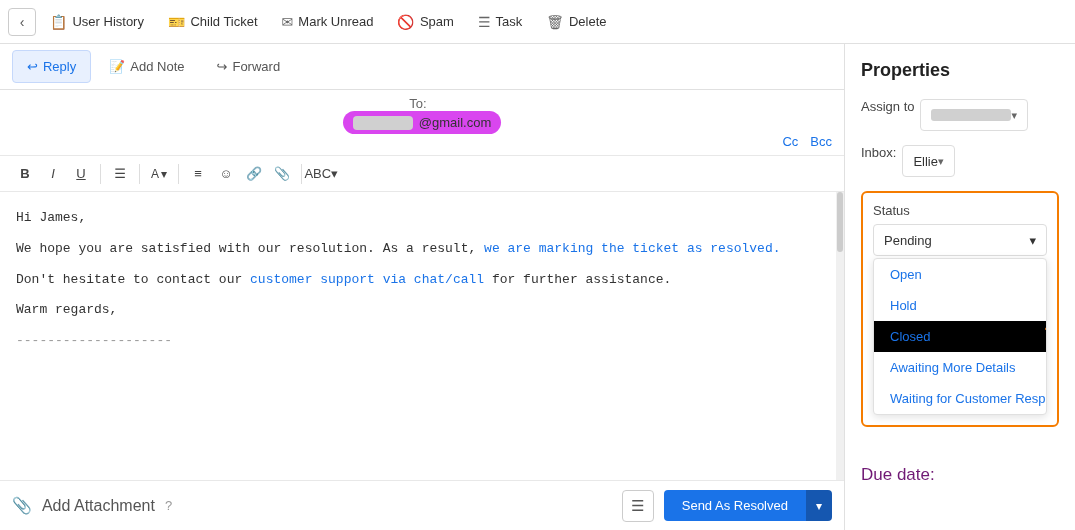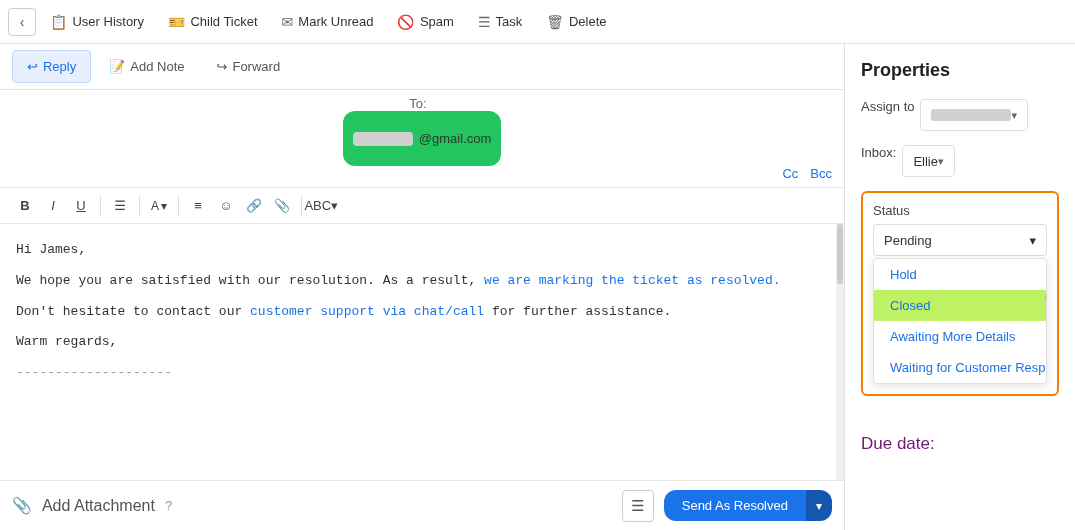--- a/index.html
+++ b/index.html
@@ -46,21 +46,21 @@
     .tab-icon { font-size: 13px; }
 
     
     .to-field {
       display: flex; align-items: center; padding: 6px 12px; border-bottom: 1px solid #e8e8e8;
       min-height: 36px;
       flex-direction: column;
     }
     .to-label { color: #666; margin-right: 8px; font-size: 13px; }
     .to-email-chip {
-      background: #22c55e; border-radius: 12px; padding: 20px 10px; font-size: 12px;
+      background: #d946ef; border-radius: 12px; padding: 4px 10px; font-size: 12px;
       color: #555; display: flex; align-items: center; gap: 4px;
     }
     .to-blurred { width: 60px; height: 14px; background: #d0d0d0; border-radius: 4px; display: inline-block; }
     .to-suffix { font-size: 13px; color: #333; margin-left: 2px; }
     .cc-bcc { margin-left: auto; display: flex; gap: 12px; color: #1a73e8; font-size: 13px; cursor: pointer; }
 
     
     .format-toolbar {
       display: flex; align-items: center; padding: 4px 12px; border-bottom: 1px solid #e8e8e8;
       gap: 2px; min-height: 36px;
@@ -101,21 +101,21 @@
     }
     .attach-icon { color: #666; cursor: pointer; font-size: 16px; }
     .add-attach-label { color: #555; font-size: 16px; cursor: pointer; }
     .help-icon { color: #999; cursor: pointer; font-size: 13px; }
     .spacer { flex: 1; }
     .template-btn {
       width: 32px; height: 32px; border: 1px solid #ccc; background: #fff;
       border-radius: 4px; cursor: pointer; display: flex; align-items: center; justify-content: center;
       color: #555; font-size: 15px;
     }
-    .send-resolved-group { display: flex; border-radius: 12px; overflow: hidden; }
+    .send-resolved-group { display: flex; border-radius: 4px; overflow: hidden; }
     .send-resolved-btn {
       background: #1a73e8; color: #fff; border: none; padding: 8px 18px;
       font-size: 13px; cursor: pointer; font-weight: 500;
     }
     .send-resolved-arrow {
       background: #1557b0; color: #fff; border: none; padding: 8px 10px;
       font-size: 12px; cursor: pointer;
     }
 
     
@@ -151,21 +151,21 @@
     
     .dropdown-menu {
       border: 1px solid #e0e0e0; border-radius: 4px; background: #fff;
       box-shadow: 0 2px 8px rgba(0,0,0,0.12); overflow: hidden;
       margin-top: 2px;
     }
     .dropdown-item {
       padding: 8px 16px; font-size: 13px; color: #1a73e8; cursor: pointer;
       white-space: nowrap; display: flex; align-items: center; gap: 8px;
     }
-    .dropdown-item.highlighted { background: #bef264; }
+    .dropdown-item.highlighted { background: #000000; }
 
     
     .arrow-annotation {
       position: relative;
     }
     .curved-arrow {
       position: absolute; right: -28px; top: -4px;
       width: 30px; height: 24px;
     }
 
@@ -318,20 +318,23 @@
       <div class="status-section">
         <span class="prop-label">Status</span>
         <div class="status-dropdown-btn">
           <span>Pending</span>
           <span class="chevron">▾</span>
         </div>
 
         
         <div class="dropdown-menu">
           <div class="dropdown-item">
+            <span>Open</span>
+          </div>
+          <div class="dropdown-item">
             <span>Hold</span>
           </div>
           <div class="dropdown-item highlighted arrow-annotation">
             <span>Closed</span>
             <svg class="curved-arrow" viewBox="0 0 30 24" fill="none" xmlns="http://www.w3.org/2000/svg">
               <path d="M2 12 C8 2, 20 2, 26 12" stroke="#e67e22" stroke-width="2" fill="none" stroke-linecap="round"></path>
               <path d="M22 8 L26 12 L20 14" stroke="#e67e22" stroke-width="2" fill="none" stroke-linecap="round" stroke-linejoin="round"></path>
             </svg>
           </div>
           <div class="dropdown-item">

